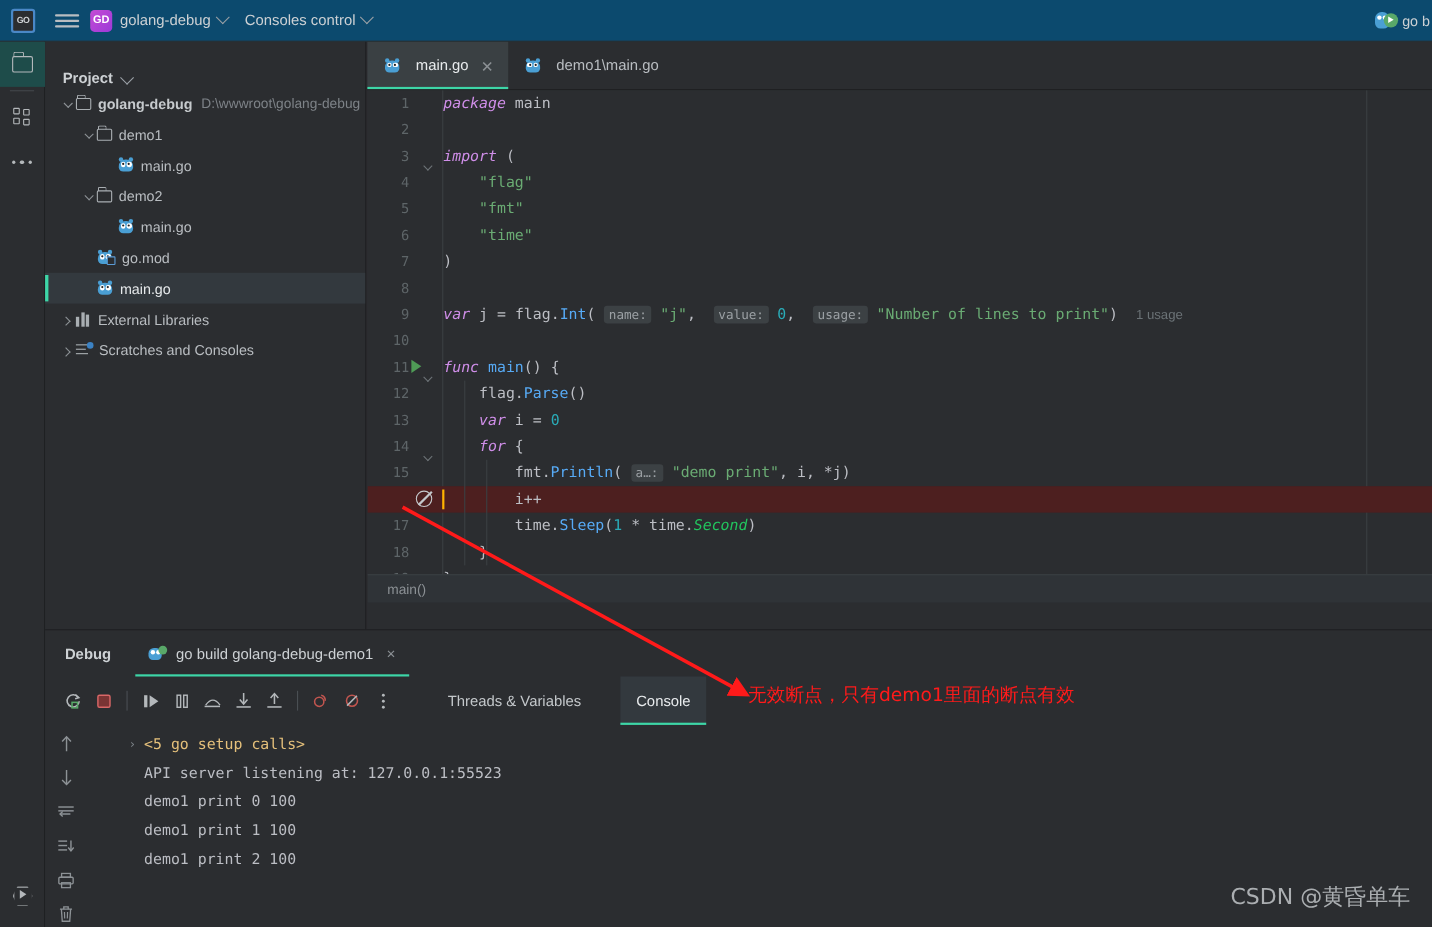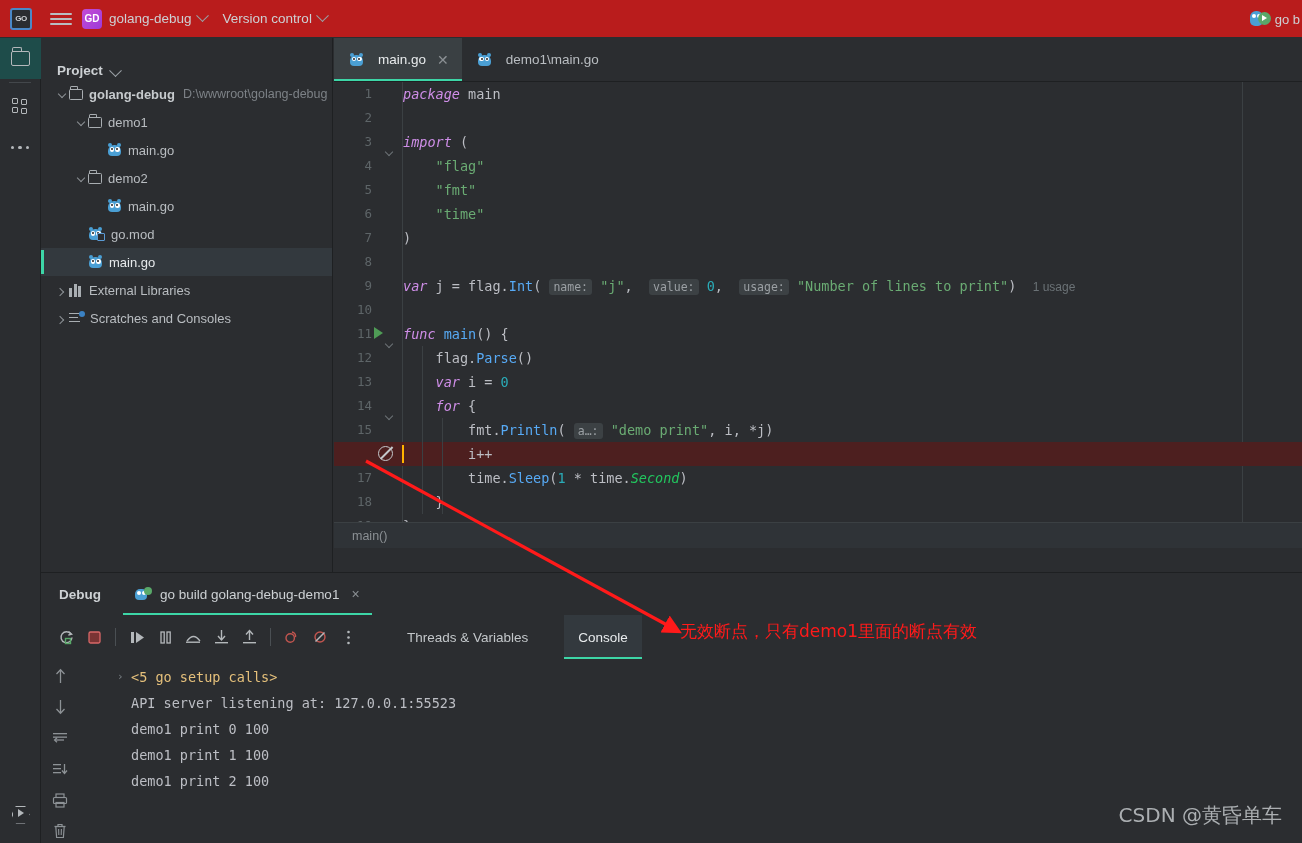--- a/index.html
+++ b/index.html
@@ -7,21 +7,21 @@
     width: 1302px; height: 843px;
     background: #2b2d30;
     font-family: "Liberation Sans", sans-serif;
     overflow: hidden;
   }
   #app { position: relative; width: 1302px; height: 843px; background: #2b2d30; }
 
   
   .titlebar {
     position: absolute; top: 0; left: 0; width: 1302px; height: 38px;
-    background: #b91c1c; display: flex; align-items: center; padding-left: 6px;
+    background: #0c4a6e; display: flex; align-items: center; padding-left: 6px;
     border-bottom: 1px solid #2b2d30;
   }
   .ij-logo {
     width: 22px; height: 22px; margin: 0 8px 0 4px;
     border: 2px solid #4a88c7; border-radius: 3px; background: #2b2d30;
     display: flex; align-items: center; justify-content: center;
     font-size: 8px; font-weight: bold; color: #cfd2d5; letter-spacing: -0.5px;
   }
   .hamburger { width: 22px; height: 22px; margin: 0 10px; display:flex; flex-direction: column; justify-content: center; gap: 3px; cursor: pointer;}
   .hamburger span { display:block; height: 2px; background: #b9bdc1; border-radius: 1px; }
@@ -189,21 +189,21 @@
         <span></span>
         <span></span>
         <span></span>
       </div>
     <div class="proj-badge">GD</div>
     <div class="tb-item">
       <span>golang-debug</span>
       <span class="chev"></span>
     </div>
     <div class="tb-item">
-      <span>Version control</span>
+      <span>Consoles control</span>
       <span class="chev"></span>
     </div>
     <div class="tb-right">
       <div class="gopher-run">
         <div class="g-body"></div>
           <div class="g-eye l"></div>
           <div class="g-eye r"></div>
           <div class="g-play"></div>
       </div>
       <div class="tb-right-label">go b</div>

